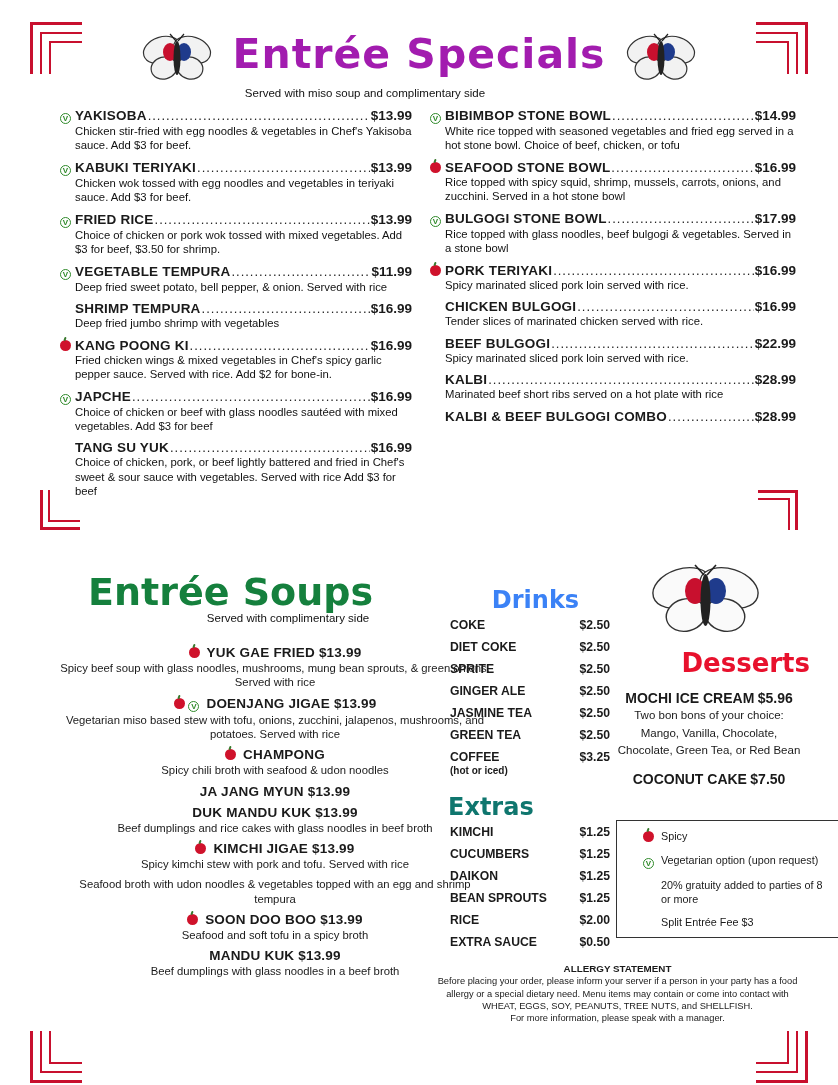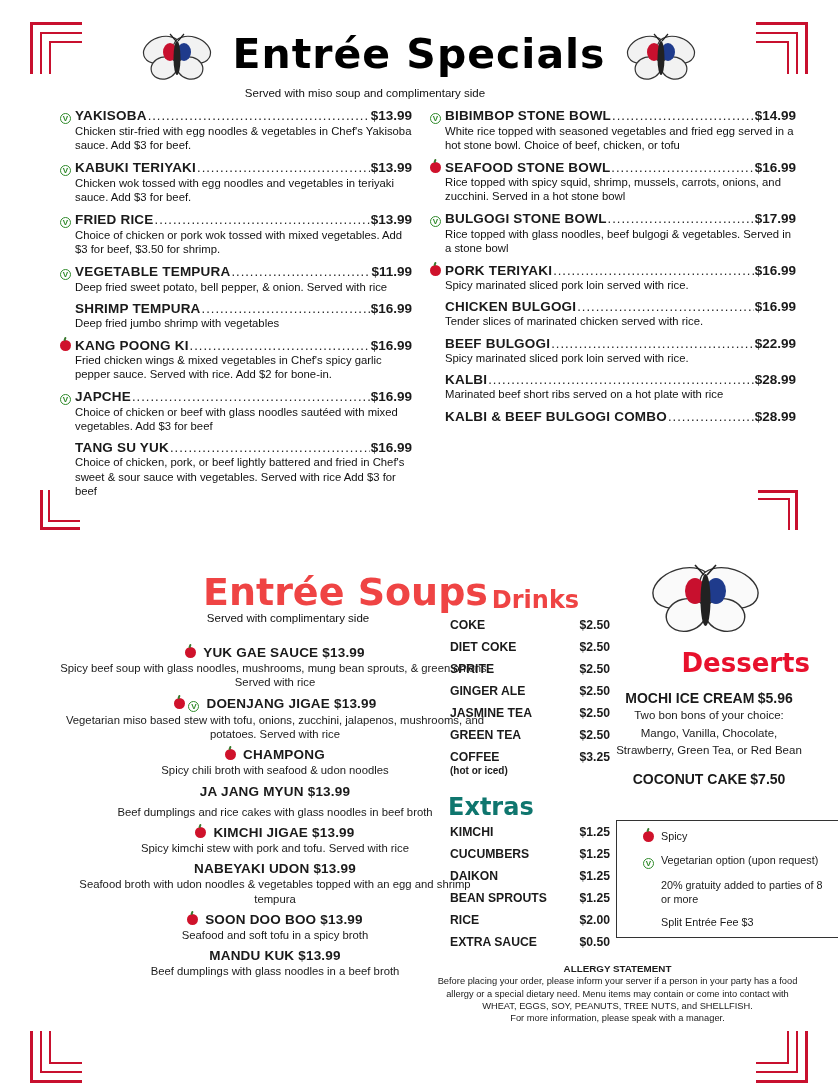--- a/index.html
+++ b/index.html
@@ -54,21 +54,21 @@
   
   .title-specials {
     position: absolute;
     top: 30px;
     left: 0;
     width: 838px;
     text-align: center;
     font-family: "DejaVu Sans", sans-serif;
     font-weight: bold;
     font-size: 41px;
-    color: #000000;
+    color: #a21caf;
     letter-spacing: 1px;
   }
   .subtitle-specials {
     position: absolute;
     top: 87px;
     left: 0;
     width: 730px;
     text-align: center;
     font-size: 11.5px;
     color: #111;
@@ -163,25 +163,25 @@
     color: #111;
   }
   .col-right .name { font-size: 13.5px; }
 
   
   .title-soups {
     position: absolute;
     top: 570px;
     left: 88px;
     width: 400px;
-    text-align: right;
+    text-align: left;
     font-family: "DejaVu Sans", sans-serif;
     font-weight: bold;
     font-size: 38px;
-    color: #ef4444;
+    color: #15803d;
   }
   .subtitle-soups {
     position: absolute;
     top: 612px;
     left: 88px;
     width: 400px;
     text-align: center;
     font-size: 11.5px;
     color: #111;
   }
@@ -208,21 +208,21 @@
   
   .title-drinks {
     position: absolute;
     top: 586px;
     left: 448px;
     width: 175px;
     text-align: center;
     font-family: "DejaVu Sans", sans-serif;
     font-weight: bold;
     font-size: 24px;
-    color: #ef4444;
+    color: #3b82f6;
   }
   .pricelist {
     position: absolute;
     font-size: 12.2px;
   }
   .drinks-list { top: 618px; left: 450px; width: 160px; }
   .extras-list { top: 825px; left: 450px; width: 160px; }
   .pl-row {
     display: flex;
     justify-content: space-between;
@@ -545,43 +545,43 @@
         <span class="leader">................................................................................</span>
         <span class="price">$28.99</span>
       </div>
     </div>
   </div>
 
 <div class="title-soups">Entrée Soups</div>
 <div class="subtitle-soups">Served with complimentary side</div>
 <div class="soups" id="soups-list">
     <div class="soup">
-      <div class="soup-head"><span class="marks"><span class="dot-mark"></span> </span><span>YUK GAE SAUCE</span>  <span>$13.99</span></div>
+      <div class="soup-head"><span class="marks"><span class="dot-mark"></span> </span><span>YUK GAE FRIED</span>  <span>$13.99</span></div>
       <div class="soup-desc">Spicy beef soup with glass noodles, mushrooms, mung bean sprouts, &amp; green onions. Served with rice</div>
     </div>
     <div class="soup">
       <div class="soup-head"><span class="marks"><span class="dot-mark"></span> <span class="v-mark">V</span> </span><span>DOENJANG JIGAE</span>  <span>$13.99</span></div>
       <div class="soup-desc">Vegetarian miso based stew with tofu, onions, zucchini, jalapenos, mushrooms, and potatoes. Served with rice</div>
     </div>
     <div class="soup">
       <div class="soup-head"><span class="marks"><span class="dot-mark"></span> </span><span>CHAMPONG</span></div>
       <div class="soup-desc">Spicy chili broth with seafood &amp; udon noodles</div>
     </div>
     <div class="soup">
       <div class="soup-head"><span>JA JANG MYUN</span>  <span>$13.99</span></div>
     </div>
     <div class="soup">
+      <div class="soup-head"><span>DUK MANDU KUK</span>  <span>$13.99</span></div>
       <div class="soup-desc">Beef dumplings and rice cakes with glass noodles in beef broth</div>
     </div>
     <div class="soup">
       <div class="soup-head"><span class="marks"><span class="dot-mark"></span> </span><span>KIMCHI JIGAE</span>  <span>$13.99</span></div>
       <div class="soup-desc">Spicy kimchi stew with pork and tofu. Served with rice</div>
     </div>
     <div class="soup">
-      <div class="soup-head"><span>NABEYAKI UDON</span>  <span>$13.99</span></div>
       <div class="soup-desc">Seafood broth with udon noodles &amp; vegetables topped with an egg and shrimp tempura</div>
     </div>
     <div class="soup">
       <div class="soup-head"><span class="marks"><span class="dot-mark"></span> </span><span>SOON DOO BOO</span>  <span>$13.99</span></div>
       <div class="soup-desc">Seafood and soft tofu in a spicy broth</div>
     </div>
     <div class="soup">
       <div class="soup-head"><span>MANDU KUK</span>  <span>$13.99</span></div>
       <div class="soup-desc">Beef dumplings with glass noodles in a beef broth</div>
     </div>
@@ -648,21 +648,21 @@
     </div>
   </div>
 
 <div class="title-desserts">Desserts</div>
 <div class="desserts">
   <div>
     <span class="dessert-name">MOCHI ICE CREAM</span>
     <span class="dessert-name">$5.96</span>
     <div class="dessert-desc">Two bon bons of your choice:</div>
     <div class="dessert-desc">Mango, Vanilla, Chocolate,</div>
-    <div class="dessert-desc">Strawberry, Green Tea, or Red Bean</div>
+    <div class="dessert-desc">Chocolate, Green Tea, or Red Bean</div>
   </div>
   <div class="dessert-gap"></div>
   <div>
     <span class="dessert-name">COCONUT CAKE</span>
     <span class="dessert-name">$7.50</span>
   </div>
 </div>
 
 <div class="legend">
   <div class="legend-row">

